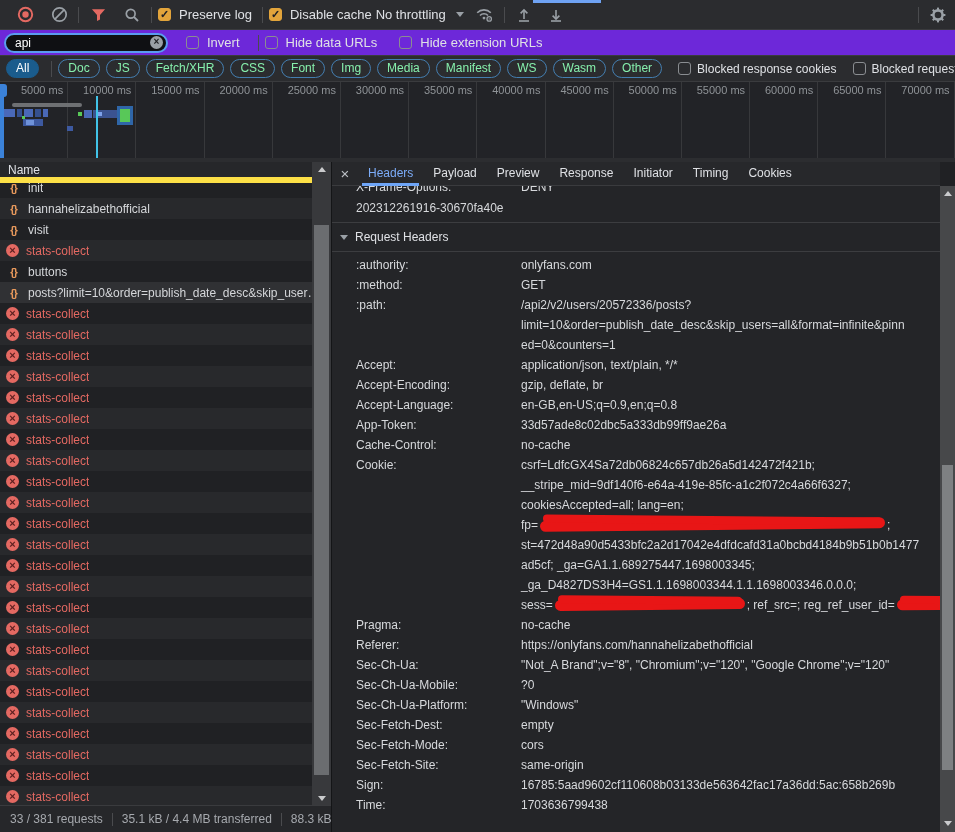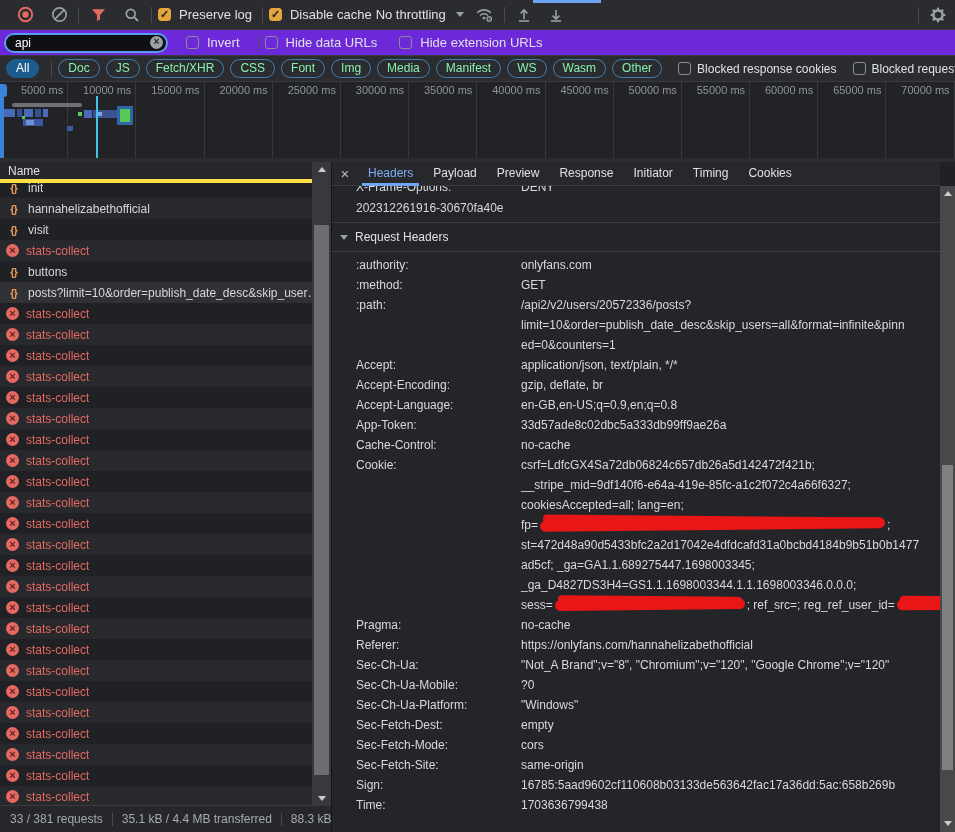--- a/index.html
+++ b/index.html
@@ -43,21 +43,21 @@
   .pill.active{background:#1a5c8d;border-color:#1a5c8d;color:#fff;}
   #blocked-cbs{display:flex;align-items:center;gap:16px;margin-left:10px;}
   
   .overview{position:absolute;left:0;top:82px;width:955px;height:76px;background:#222327;display:flex;}
   .ov-col{width:68.2px;flex:none;border-right:1px solid #37383b;box-sizing:border-box;}
   .ov-label{display:block;text-align:right;padding:2px 4px 0 0;font-size:11px;color:#8f9397;white-space:nowrap;}
   .ov-strip{position:absolute;left:0;top:158px;width:955px;height:4px;background:#2c2d30;}
   .wf{position:absolute;}
   
   .name-header{position:absolute;left:0;top:162px;width:312px;height:21px;background:#26272a;
-    border-bottom:4px solid #fde047;box-sizing:border-box;display:flex;align-items:center;padding-left:8px;}
+    border-bottom:6px solid #fde047;box-sizing:border-box;display:flex;align-items:center;padding-left:8px;}
   .req-list{position:absolute;left:0;top:183px;width:312px;bottom:0;overflow:hidden;background:#202124;}
   .req-row{height:21px;display:flex;align-items:center;padding-left:6px;box-sizing:border-box;
     background:#202124;white-space:nowrap;overflow:hidden;}
   .req-row.alt{background:#28292c;}
   .req-row.sel{background:#303134;}
   .req-row:first-child{margin-top:-6px;}
   .req-label{margin-left:7px;color:#d5d7da;overflow:hidden;text-overflow:clip;}
   .req-row.err .req-label{color:#e46962;}
   .json-icon{color:#e8995c;font-weight:bold;font-size:11px;letter-spacing:-1px;width:15px;text-align:center;flex:none;}
   .err-icon{width:13px;height:13px;border-radius:50%;background:#e46962;color:#5c1f1f;flex:none;

